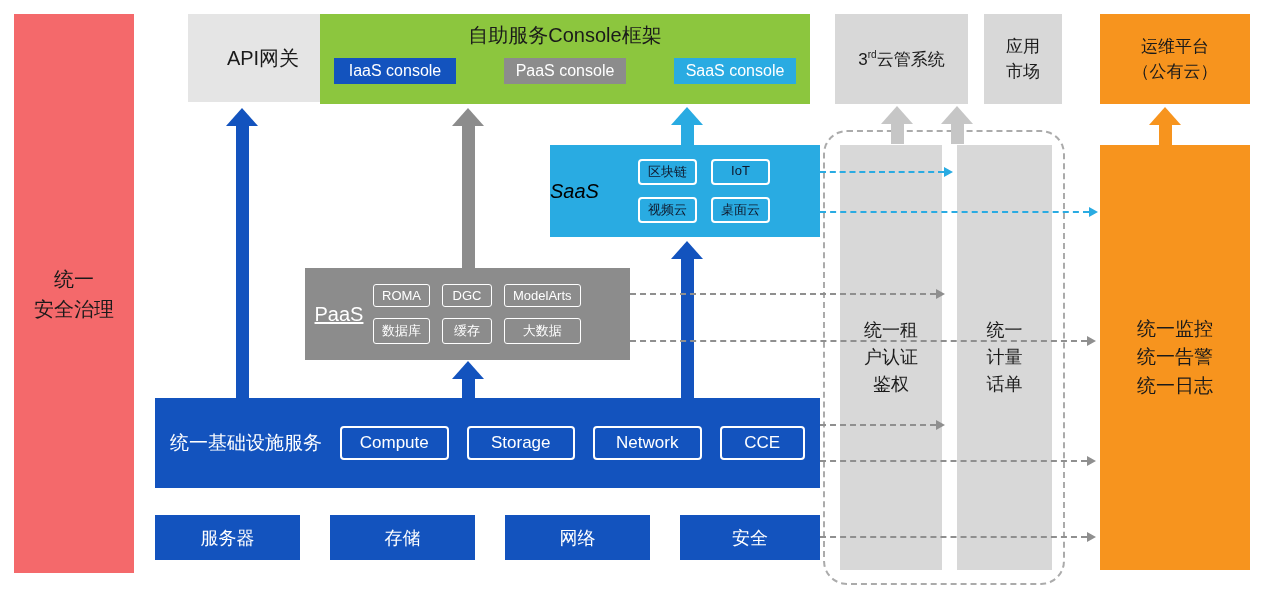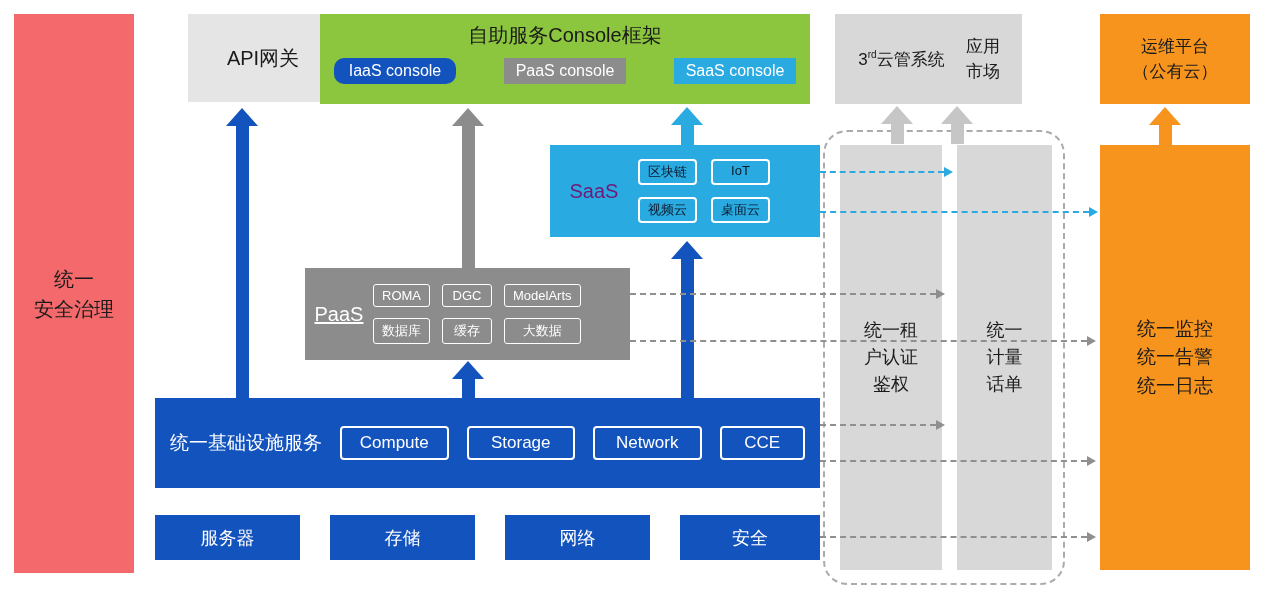--- a/index.html
+++ b/index.html
@@ -29,38 +29,38 @@
 <div class="canvas">
 
   <div class="abs center pre" style="left:14px;top:14px;width:120px;height:559px;background:#F4696B;font-size:20px;">统一
 安全治理</div>
 
   <div class="abs center" style="left:155px;top:14px;width:150px;height:88px;background:#e5e5e5;font-size:20px;margin-left:33px;">API网关</div>
 
   <div class="abs" style="left:320px;top:14px;width:490px;height:90px;background:#8CC63E;">
     <div style="text-align:center;font-size:20px;padding-top:8px;">自助服务Console框架</div>
     <div style="display:flex;justify-content:space-between;padding:9px 14px 0;">
-      <div class="console-pill" style="background:#1353BE;border-radius:10px;">IaaS console</div>
+      <div class="console-pill" style="background:#1353BE;">IaaS console</div>
       <div class="console-pill" style="background:#8C8C8C;">PaaS console</div>
       <div class="console-pill" style="background:#29ABE2;">SaaS console</div>
     </div>
   </div>
 
   <div class="abs center" style="left:835px;top:14px;width:133px;height:90px;background:#D8D8D8;font-size:17px;">
     <span><span>3</span><sup style="font-size:10px;">rd</sup><span>云管系统</span></span>
   </div>
 
-  <div class="abs center pre" style="left:944px;top:14px;width:78px;height:90px;background:#D8D8D8;font-size:17px;">应用
+  <div class="abs center pre" style="left:984px;top:14px;width:78px;height:90px;background:#D8D8D8;font-size:17px;">应用
 市场</div>
 
   <div class="abs center pre" style="left:1100px;top:14px;width:150px;height:90px;background:#F7941E;font-size:17px;">运维平台
 （公有云）</div>
 
   <div class="abs" style="left:550px;top:145px;width:270px;height:92px;background:#29ABE2;display:flex;align-items:center;">
-    <div style="width:88px;text-align:center;color:#701a75;font-size:20px;">SaaS</div>
+    <div style="width:88px;text-align:left;color:#000000;font-size:20px;font-style:italic;">SaaS</div>
     <div style="display:grid;grid-template-columns:auto auto;gap:12px 14px;">
       <div class="saas-pill">区块链</div>
       <div class="saas-pill">IoT</div>
       <div class="saas-pill">视频云</div>
       <div class="saas-pill">桌面云</div>
     </div>
   </div>
 
   <div class="abs" style="left:305px;top:268px;width:325px;height:92px;background:#8C8C8C;display:flex;align-items:center;">
     <div style="width:68px;text-align:center;color:#fff;font-size:20px;text-decoration:underline;">PaaS</div>

